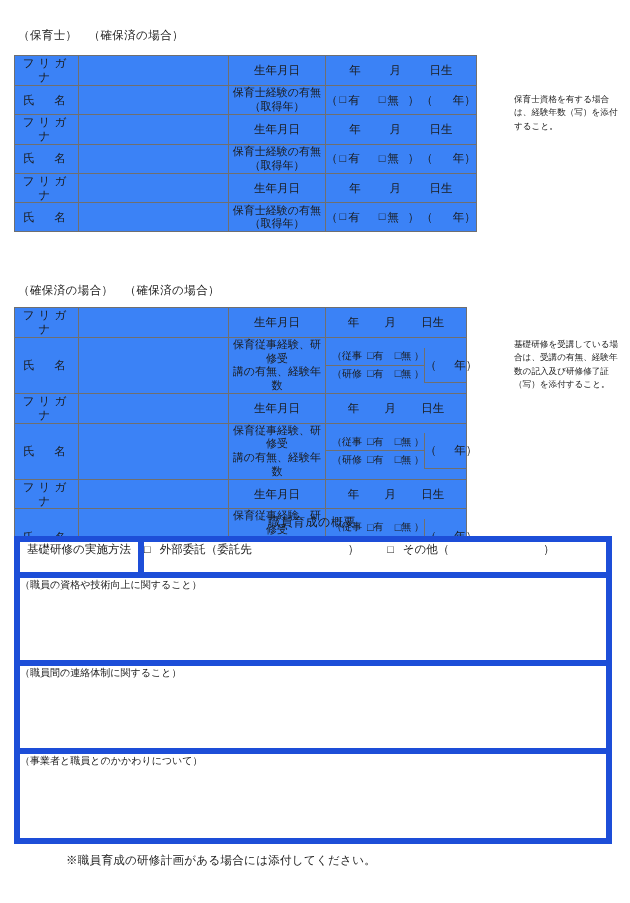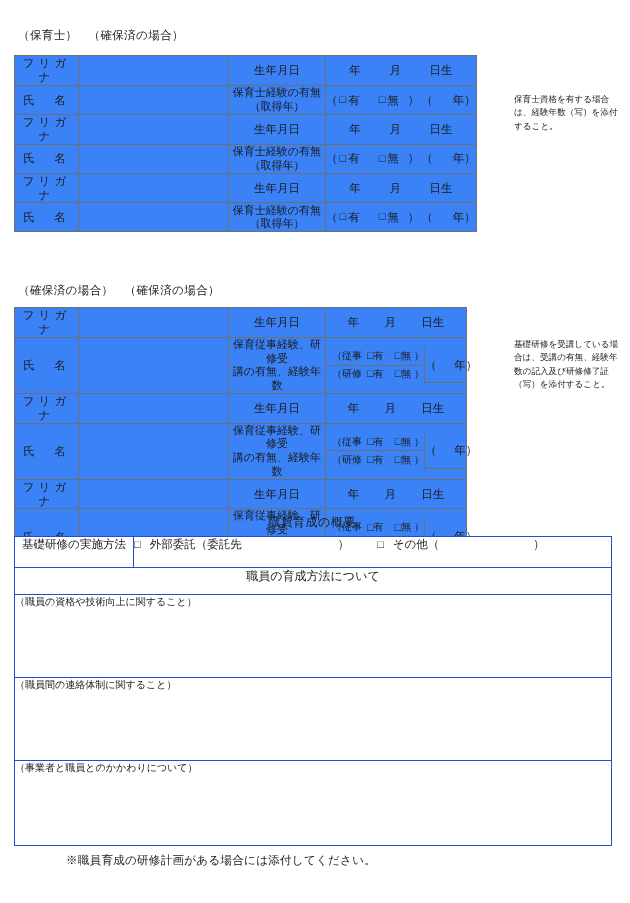--- a/index.html
+++ b/index.html
@@ -121,21 +121,21 @@
     letter-spacing: 0.5px;
   }
   .bottom-table {
     position: absolute;
     border-collapse: collapse;
     table-layout: fixed;
     font-size: 11.5px;
     background: #fff;
   }
   .bottom-table td {
-    border: 1px solid #1d4ed8;
+    border: 6px solid #1d4ed8;
     padding: 0;
     vertical-align: top;
     color: #1a1a1a;
   }
   .method-label {
     width: 118px;
     text-align: center;
     vertical-align: middle;
     height: 30px;
     font-size: 11.5px;
@@ -509,23 +509,20 @@
 
   <table class="bottom-table" style="left:14px; top:536px; width:598px;">
     <tbody>
       <tr>
         <td class="method-label">基礎研修の実施方法</td>
         <td class="method-body">
           <span class="cbx cb">□</span><span>外部委託（委託先</span><span class="gap1"></span><span>）</span><span class="gap2"></span><span class="cbx cb">□</span><span>その他（</span><span class="gap3"></span><span>）</span>
         </td>
       </tr>
       <tr>
-        <td class="sub-header" colspan="2">職員の育成方法について</td>
-      </tr>
-      <tr>
         <td class="free-cell" colspan="2">
           <span>（職員の資格や技術向上に関すること）</span>
         </td>
       </tr>
       <tr>
         <td class="free-cell" colspan="2">
           <span>（職員間の連絡体制に関すること）</span>
         </td>
       </tr>
       <tr>

